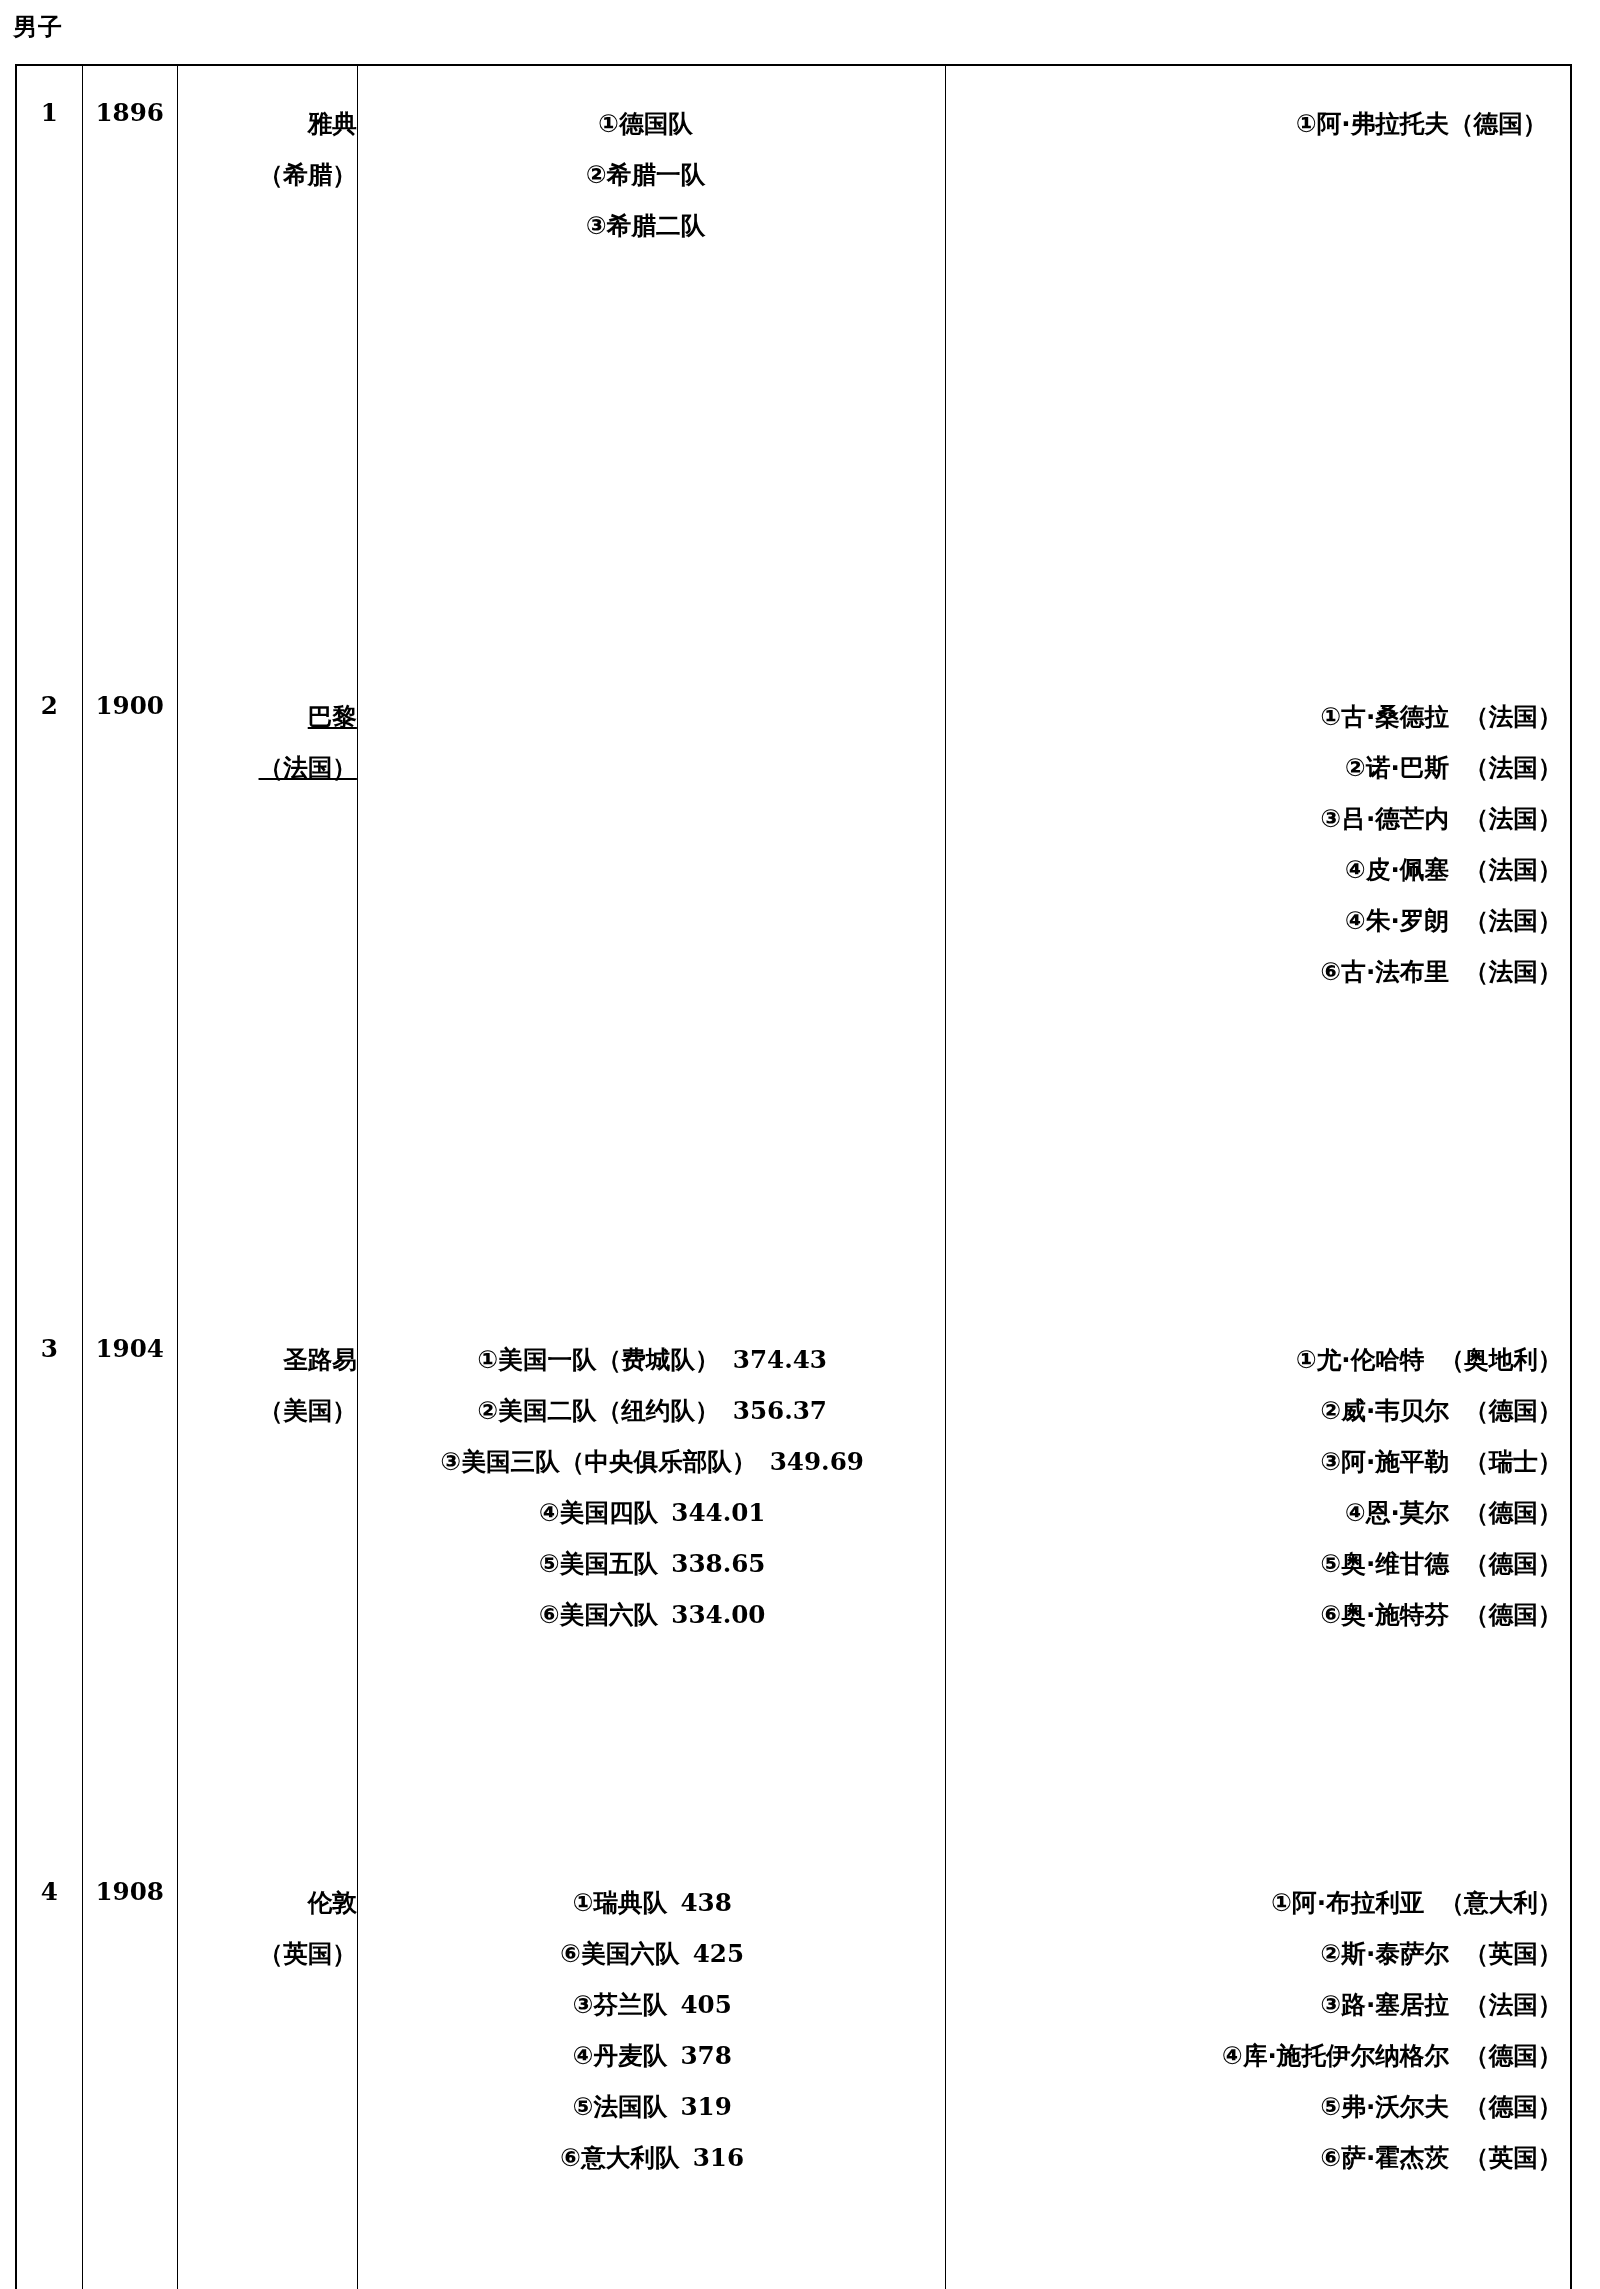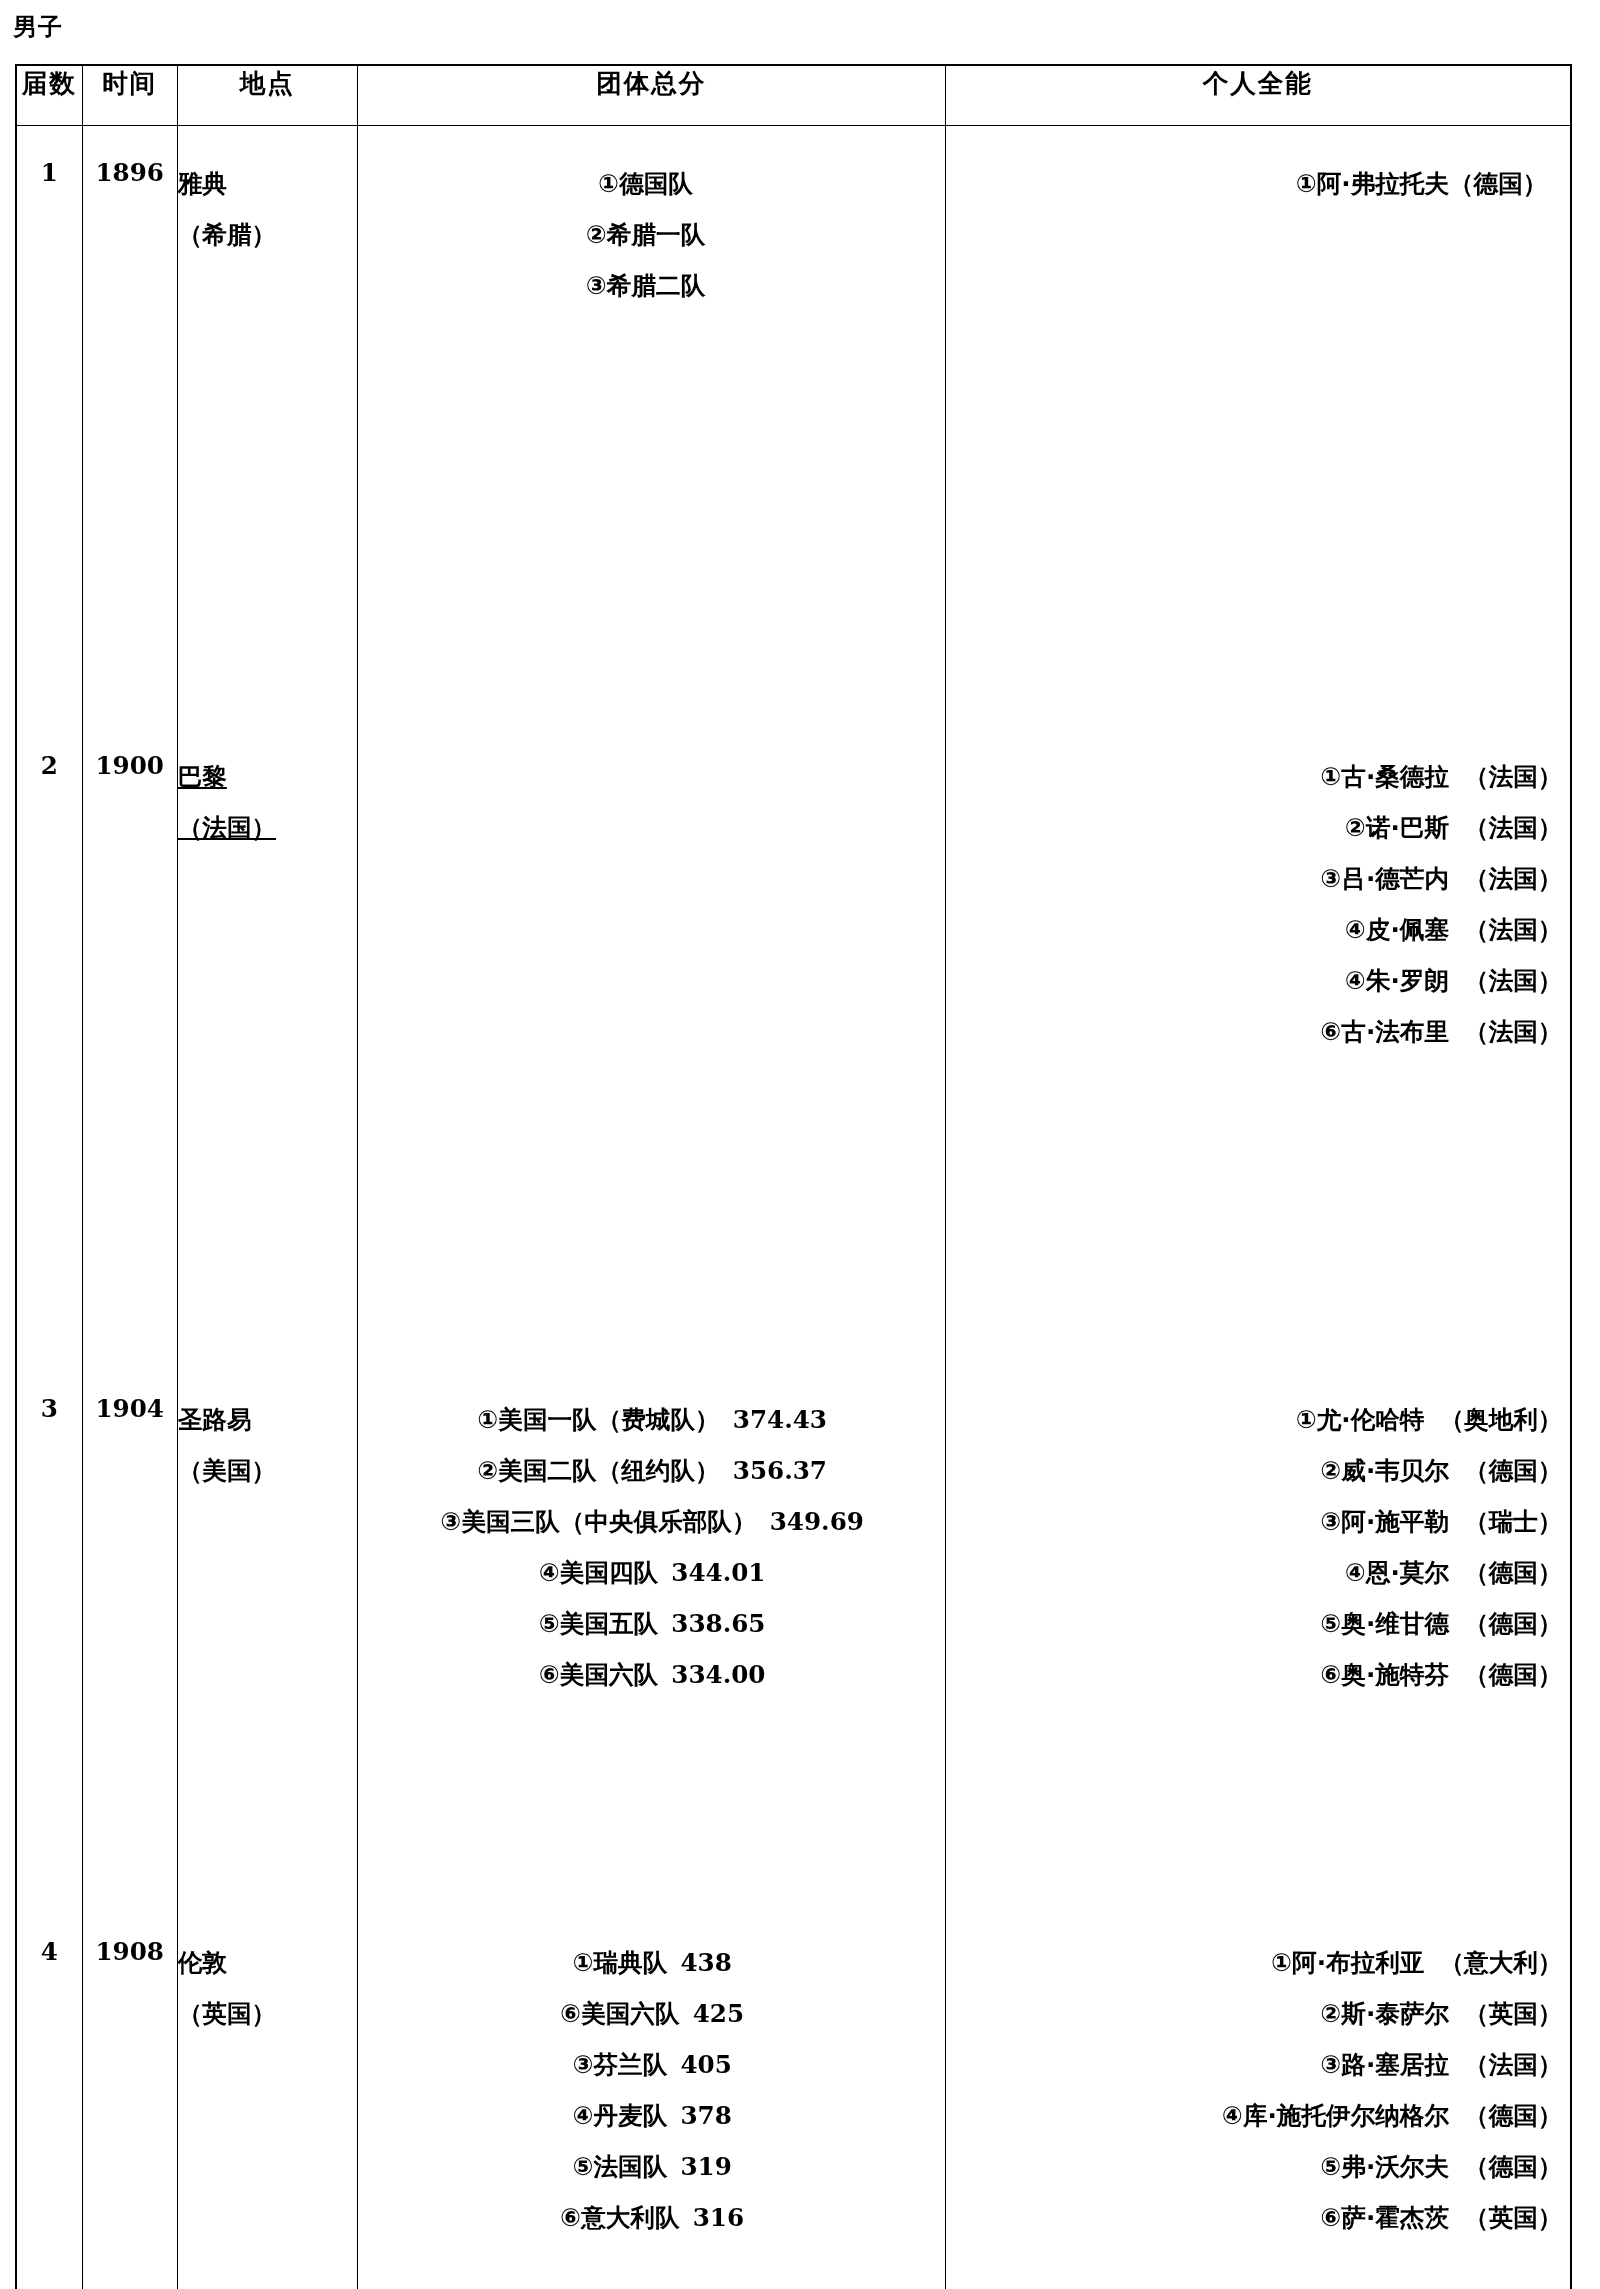--- a/index.html
+++ b/index.html
@@ -73,21 +73,21 @@
   .line {
     height: 51px;
     line-height: 51px;
     white-space: nowrap;
     display: flex;
     align-items: center;
   }
   .place-line {
     height: 51px;
     line-height: 51px;
-    text-align: left;
+    text-align: right;
     white-space: nowrap;
   }
   .team-row {
     display: flex;
     justify-content: center;
     padding: 0 9.5px 0 11.4px;
   }
   .team-name { flex: 0 1 auto; }
   .team-score {
     font-family: "DejaVu Serif", "Liberation Serif", serif;
@@ -111,27 +111,20 @@
 
   <table class="main">
     <colgroup>
       <col class="col-no">
         <col class="col-year">
         <col class="col-place">
         <col class="col-team">
         <col class="col-ind">
     </colgroup>
     <tbody>
-      <tr class="hdr">
-        <td>届数</td>
-        <td>时间</td>
-        <td>地点</td>
-        <td>团体总分</td>
-        <td>个人全能</td>
-      </tr>
 
       <tr>
         <td>
           <div id="col-no">
               <div class="cell-no" style="height: 593px; padding-top: 32px; box-sizing: border-box;">1</div>
               <div class="cell-no" style="height: 643px; padding-top: 32px; box-sizing: border-box;">2</div>
               <div class="cell-no" style="height: 543px; padding-top: 32px; box-sizing: border-box;">3</div>
               <div class="cell-no" style="height: 761px; padding-top: 32px; box-sizing: border-box;">4</div>
             </div>
         </td>

